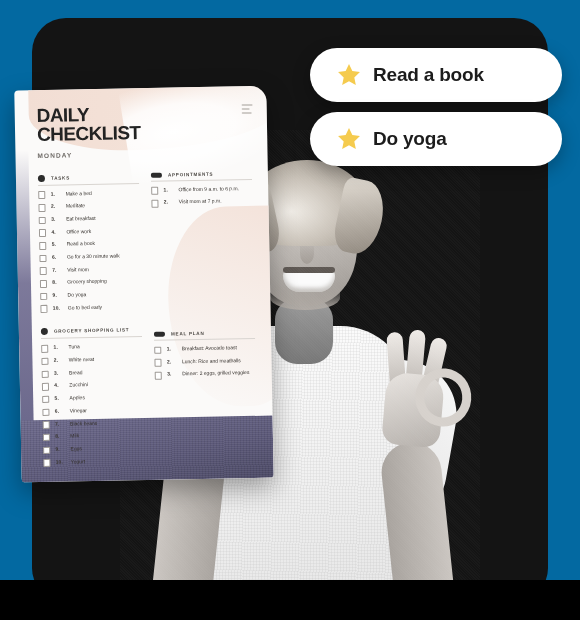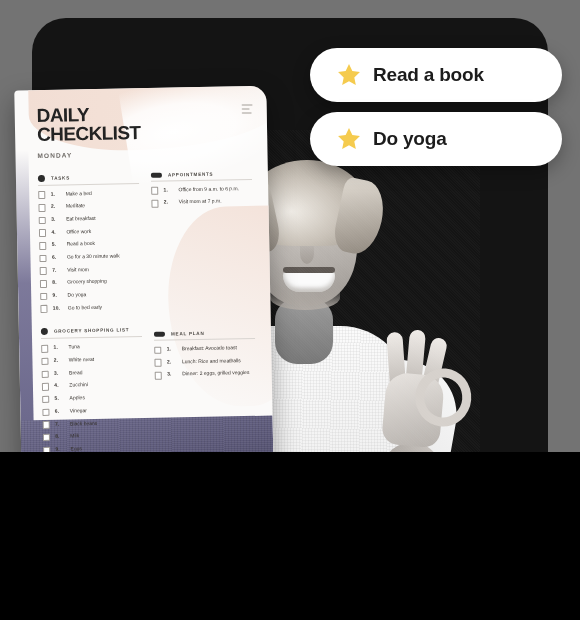--- a/index.html
+++ b/index.html
@@ -3,21 +3,21 @@
 <meta charset="utf-8">
 <title>Daily Checklist Promo</title>
 <style>
   html,body{margin:0;padding:0;}
   body{
     width:580px;height:620px;overflow:hidden;
     background:#000;
     font-family:"Liberation Sans","DejaVu Sans",sans-serif;
     position:relative;
   }
-  #stage{position:absolute;inset:0;width:580px;height:452px;overflow:hidden;background:#737373;}
+  #stage{position:absolute;inset:0;width:580px;height:580px;overflow:hidden;background:#0369a1;}
 
   
   .dark-panel{
     position:absolute;left:32px;top:18px;width:516px;height:584px;
     background:#141414;border-radius:34px;
   }
 
   
   .photo{position:absolute;left:120px;top:130px;width:360px;height:490px;overflow:hidden;}
   .ph-shirt{

